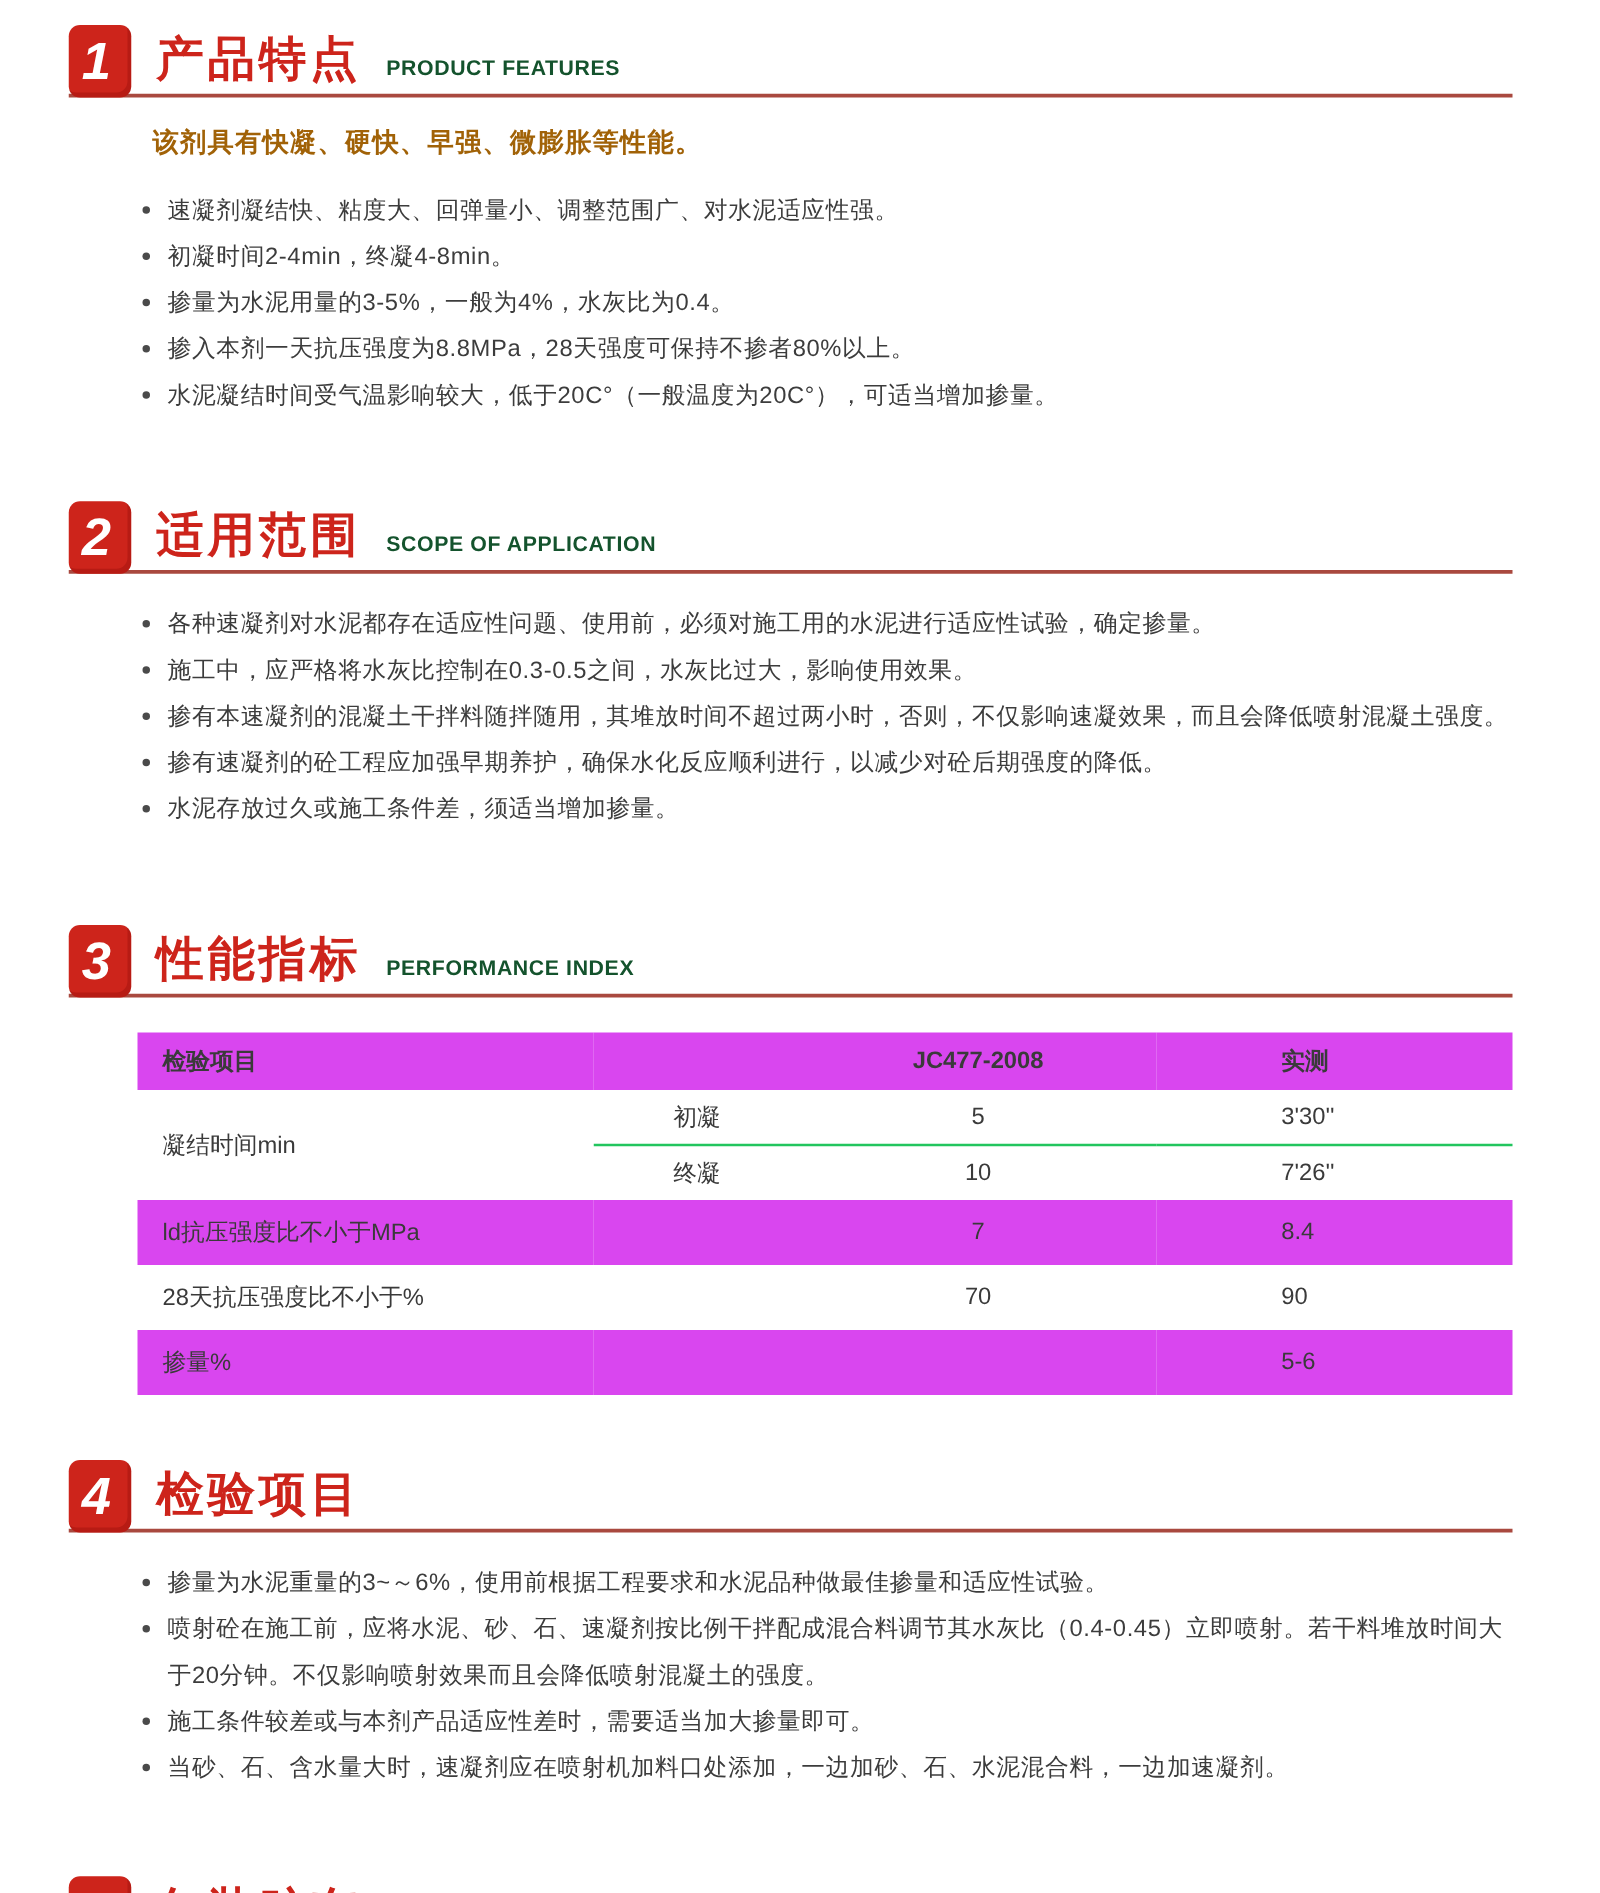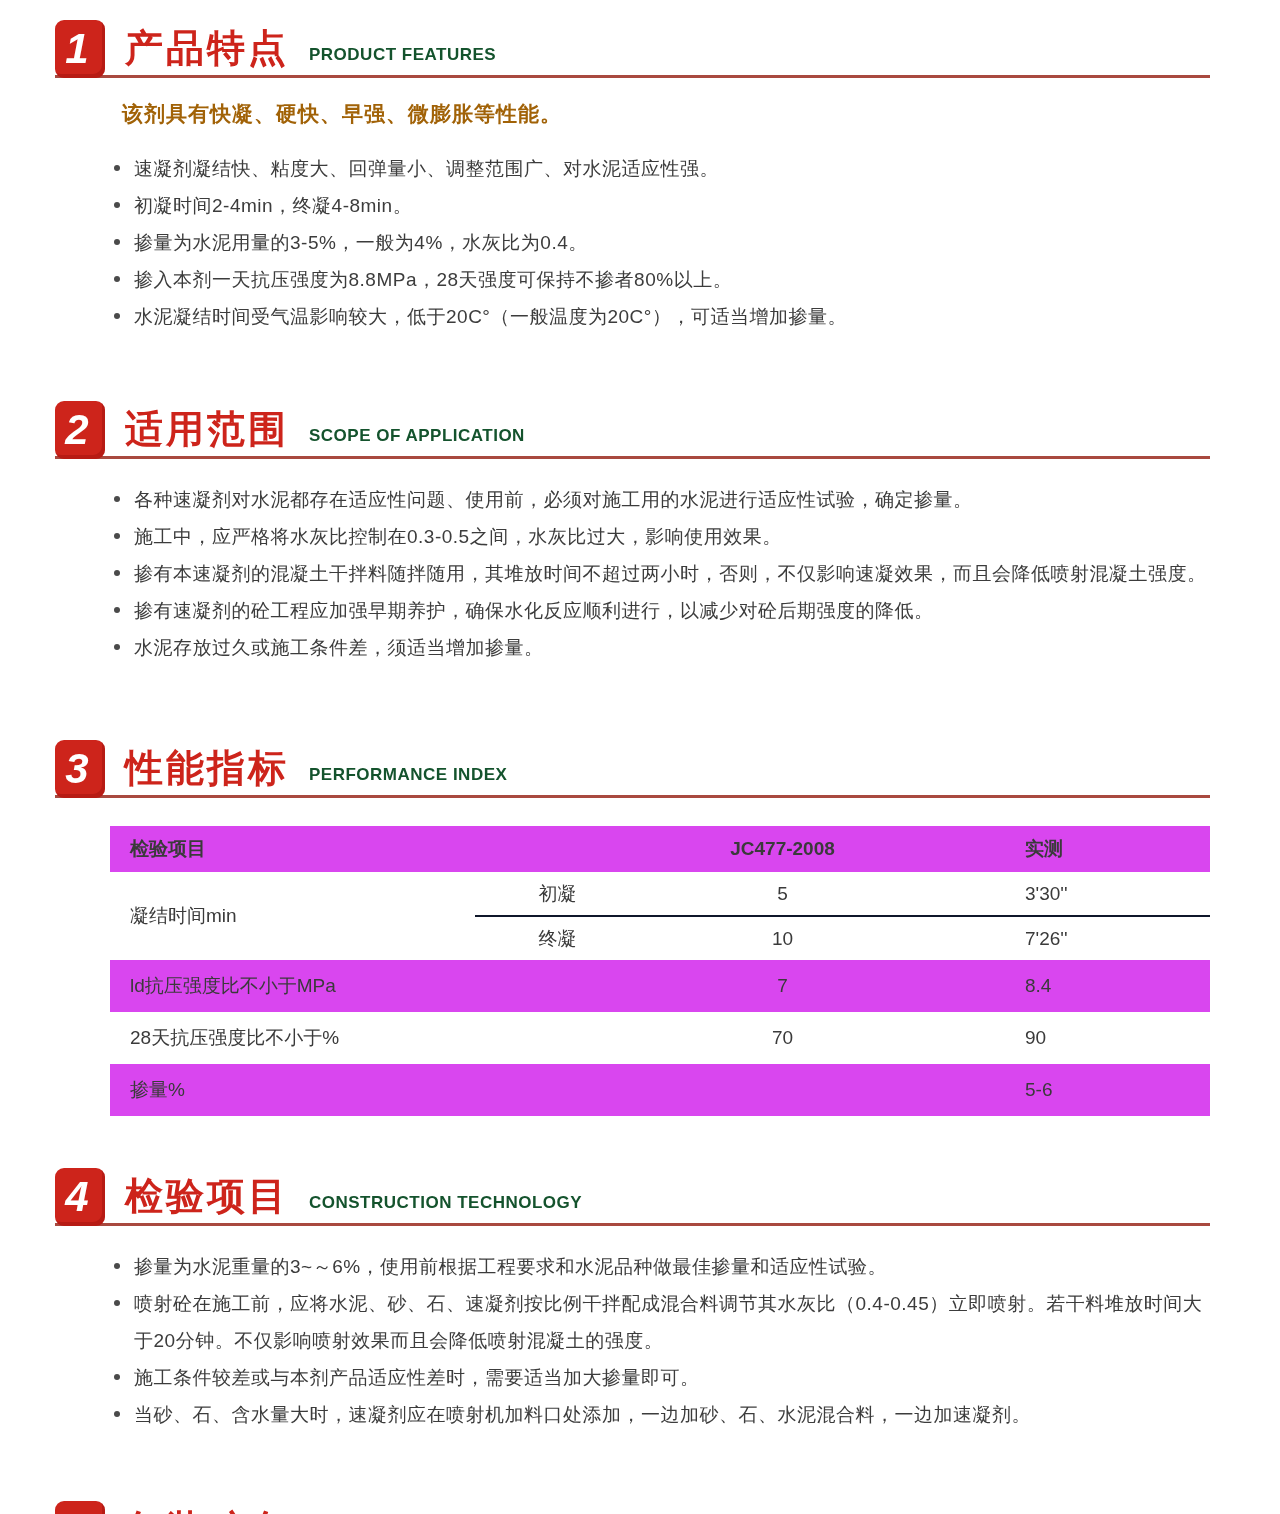--- a/index.html
+++ b/index.html
@@ -105,21 +105,21 @@
   }
   .perf-table .col-item   { width: 365px; padding-left: 20px; }
   .perf-table .col-sub    { width: 165px; text-align: center; }
   .perf-table .col-std    { width: 285px; text-align: center; }
   .perf-table .col-meas   { width: 285px; padding-left: 100px; }
   .row-gray  { background: #d946ef; padding-left: 46px; }
   .row-white { background: #ffffff; }
   .row-head td { height: 46px; font-weight: bold; }
   .row-setting td { height: 44px; }
   .row-plain td { height: 52px; }
-  tr.setting-first td.divided { border-bottom: 2px solid #0f172a; }
+  tr.setting-first td.divided { border-bottom: 2px solid #22c55e; }
 </style>
 </head>
 <body>
 
 <div class="page">
 
   <div class="section section-1">
     <div class="section-header">
       <div class="badge">1</div>
       <div class="title-zh">产品特点</div>
@@ -194,21 +194,20 @@
         <td class="col-meas">5-6</td>
       </tr>
     </tbody>
       </table>
   </div>
 
   <div class="section section-4">
     <div class="section-header">
       <div class="badge">4</div>
       <div class="title-zh">检验项目</div>
-      <div class="title-en">CONSTRUCTION TECHNOLOGY</div>
     </div>
     <div class="bullets">
       <div class="bullet">掺量为水泥重量的3~～6%，使用前根据工程要求和水泥品种做最佳掺量和适应性试验。</div>
       <div class="bullet">喷射砼在施工前，应将水泥、砂、石、速凝剂按比例干拌配成混合料调节其水灰比（0.4-0.45）立即喷射。若干料堆放时间大于20分钟。不仅影响喷射效果而且会降低喷射混凝土的强度。</div>
       <div class="bullet">施工条件较差或与本剂产品适应性差时，需要适当加大掺量即可。</div>
       <div class="bullet">当砂、石、含水量大时，速凝剂应在喷射机加料口处添加，一边加砂、石、水泥混合料，一边加速凝剂。</div>
     </div>
   </div>
 
   <div class="section section-5">

